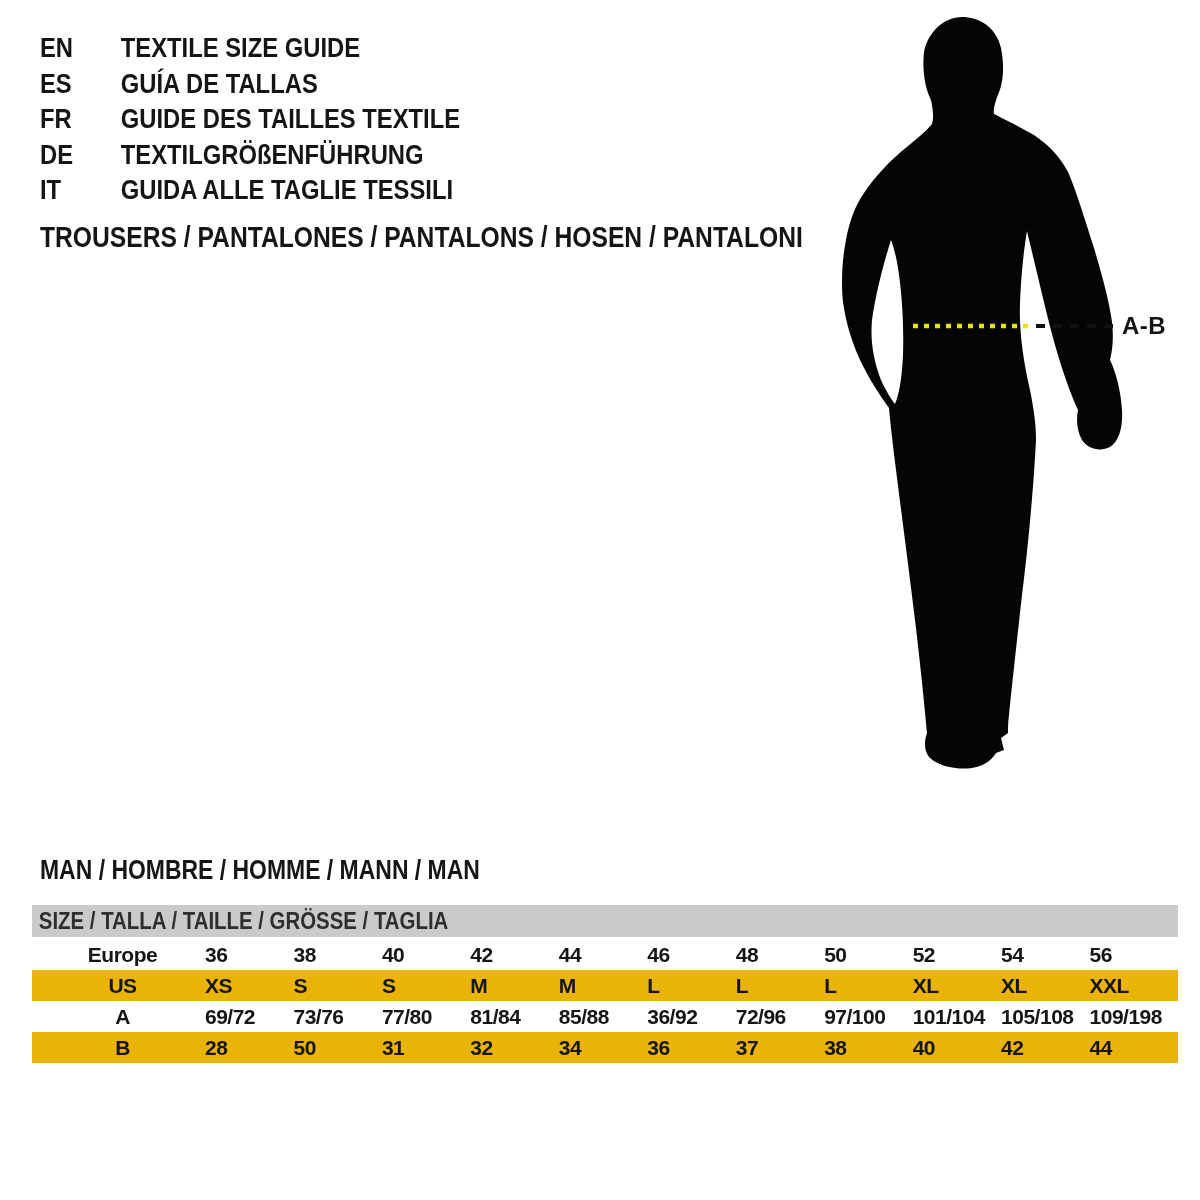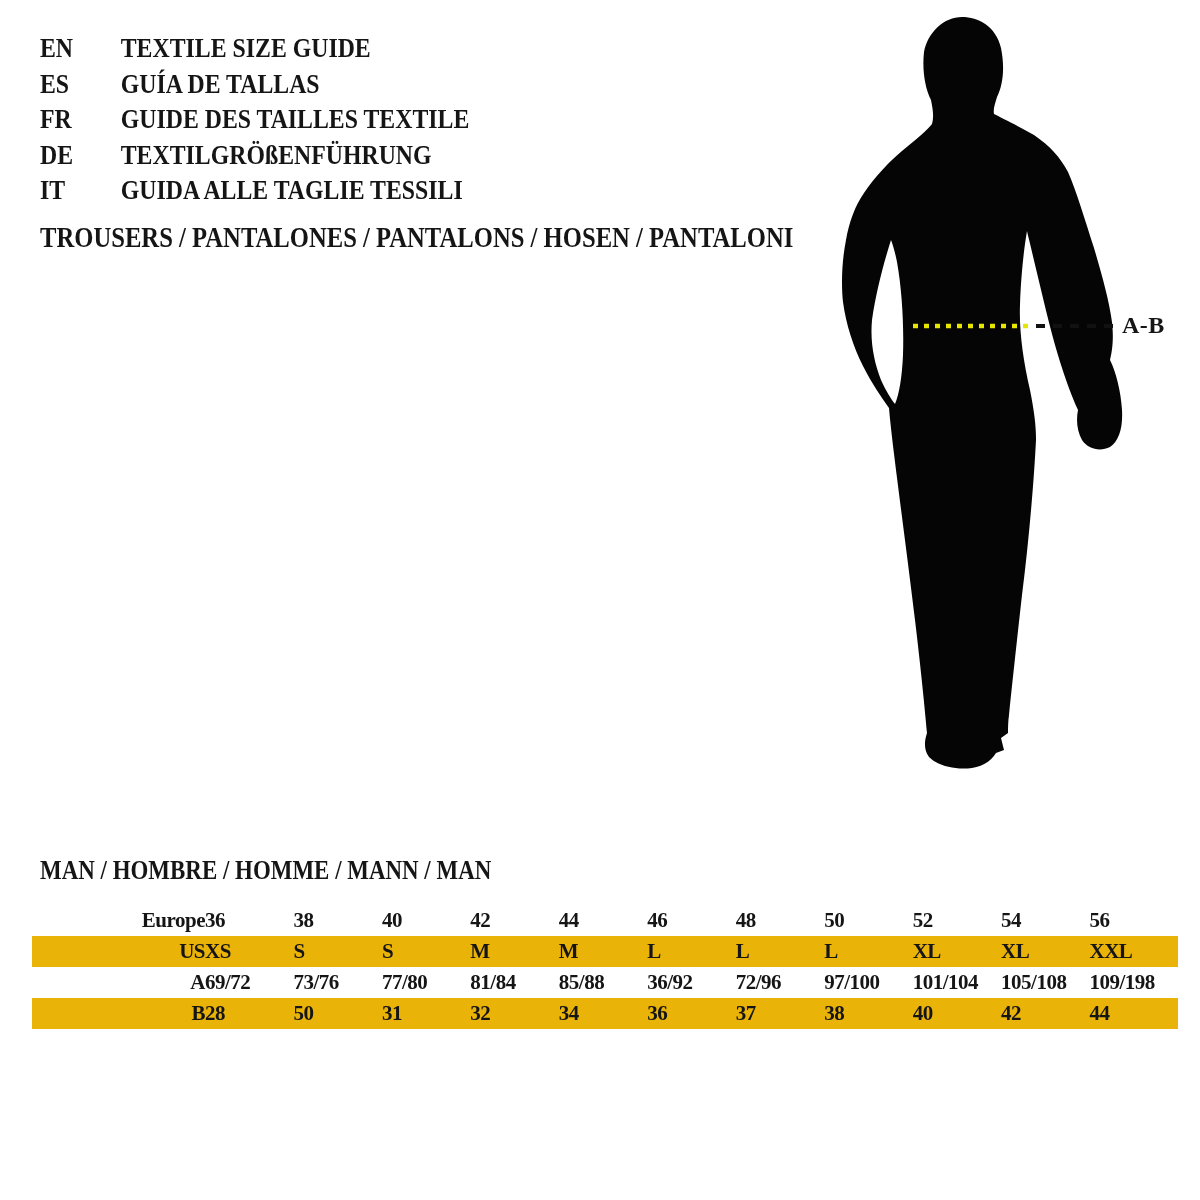--- a/index.html
+++ b/index.html
@@ -1,17 +1,17 @@
 <!DOCTYPE html>
 <html><head>
 <meta charset="utf-8">
 <style>
   html,body{margin:0;padding:0;background:#ffffff;}
   #page{position:relative;width:1200px;height:1200px;background:#ffffff;overflow:hidden;
-        font-family:Liberation Serif, serif;color:#151515;}
+        font-family:Liberation Sans, sans-serif;color:#151515;}
 
   
   .cond{transform:scaleX(0.85);transform-origin:0 50%;white-space:nowrap;font-weight:700;}
 
   
   .lang-list{position:absolute;left:40px;top:30px;}
   .lang-row{display:flex;height:35.5px;line-height:35.5px;font-size:28px;font-weight:700;
             transform:scaleX(0.85);transform-origin:0 50%;white-space:nowrap;}
   .lang-code{width:95px;}
 
@@ -22,21 +22,21 @@
   .ab-label{position:absolute;left:1122px;top:312px;font-size:24px;font-weight:700;letter-spacing:0.5px;}
 
   .section-title{position:absolute;left:40px;top:855px;font-size:27px;line-height:30px;}
 
   
   .size-table{position:absolute;left:32px;top:905px;width:1146px;}
   .table-header{height:32px;line-height:32px;background:#cacaca;border-bottom:2px solid #ffffff;}
   .table-header .cond{display:block;padding-left:8px;font-size:24px;color:#2e2e2e;line-height:32px;}
   .trow{display:flex;height:31px;line-height:31px;font-size:21px;font-weight:700;letter-spacing:-0.5px;}
   .trow.shaded{background:#eab308;}
-  .cell.label{width:165px;padding-left:8px;text-align:right;}
+  .cell.label{width:165px;padding-left:8px;text-align:center;}
   .cell.val{flex:1;text-align:left;}
 
   
   .footnotes{position:absolute;left:40px;top:1113px;}
   .footnote{font-size:24px;line-height:32px;font-weight:700;transform:scaleX(0.84);
             transform-origin:0 50%;white-space:nowrap;}
 </style>
 </head>
 <body>
 
@@ -118,20 +118,23 @@
       Z" fill="#050505"></path>
     <line x1="913" y1="326" x2="1029" y2="326" stroke-width="4.5" stroke-dasharray="5 6" stroke="#e6e600"></line>
     <line x1="1036" y1="326" x2="1118" y2="326" stroke="#111111" stroke-width="4" stroke-dasharray="9 8"></line>
   </svg>
 
   <div class="ab-label">A-B</div>
 
   <div class="section-title cond">MAN / HOMBRE / HOMME / MANN / MAN</div>
 
   <div class="size-table">
+    <div class="table-header">
+      <span class="cond">SIZE / TALLA / TAILLE / GRÖSSE / TAGLIA</span>
+    </div>
     <div>
         <div class="trow">
           <span class="cell label">Europe</span>
           <span class="cell val">36</span>
           <span class="cell val">38</span>
           <span class="cell val">40</span>
           <span class="cell val">42</span>
           <span class="cell val">44</span>
           <span class="cell val">46</span>
           <span class="cell val">48</span>

